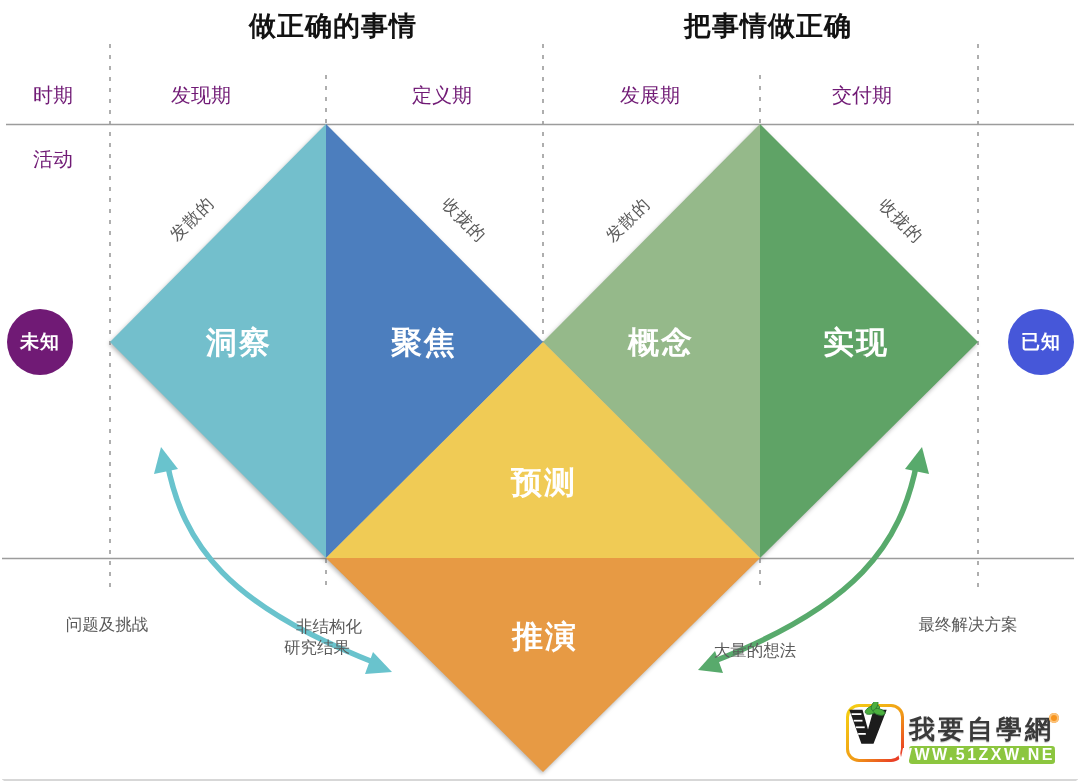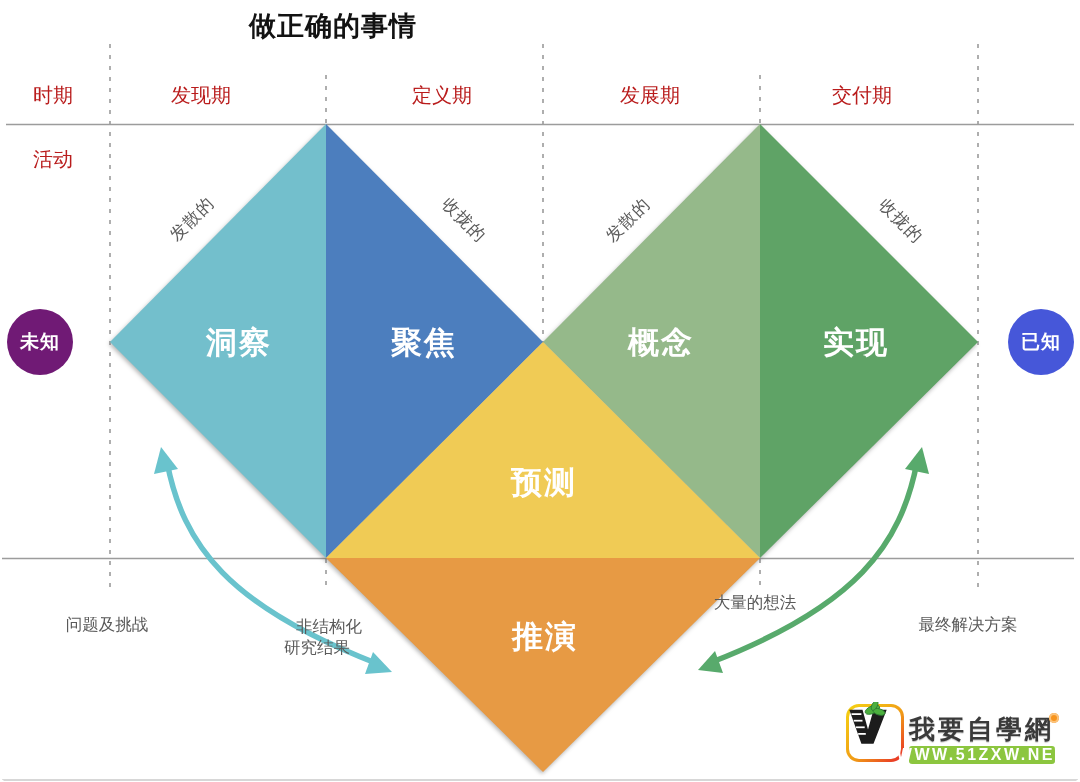--- a/index.html
+++ b/index.html
@@ -4,21 +4,21 @@
 <style>
   html,body{margin:0;padding:0;background:#fff;}
   .stage{
     position:relative;width:1080px;height:782px;background:#ffffff;overflow:hidden;
     font-family:"Liberation Sans","DejaVu Sans",sans-serif;
     border-radius:8px;
   }
   .stage svg{position:absolute;left:0;top:0;}
   .lbl{position:absolute;transform:translate(-50%,-50%);white-space:nowrap;}
   .title{font-size:27px;font-weight:800;color:#121212;letter-spacing:1px;}
-  .gray{color:#b91c1c;font-size:20px;}
+  .gray{color:#701a75;font-size:20px;}
   .seg-label{color:#ffffff;font-size:31px;font-weight:700;letter-spacing:2px;}
   .edge-label{color:#5a5a5a;font-size:17px;letter-spacing:1px;}
   .rot-l{transform:translate(-50%,-50%) rotate(-45deg);}
   .rot-r{transform:translate(-50%,-50%) rotate(45deg);}
   .bottom-lbl{color:#5a5a5a;font-size:16.5px;}
   .bottom-lbl.two-line{text-align:center;line-height:21px;white-space:nowrap;}
   .endpoint{
     position:absolute;width:66px;height:66px;border-radius:50%;
     display:flex;align-items:center;justify-content:center;
     color:#fff;font-size:19px;font-weight:600;letter-spacing:1px;
@@ -75,20 +75,21 @@
     </g>
 
     <g>
       <path d="M 917 462 C 901 545, 856 606, 712 662" fill="none" stroke-width="5.5" stroke-linecap="round" stroke="#58AA6C"></path>
       <polygon points="922,447 929,474 905,469" fill="#58AA6C"></polygon>
       <polygon points="698,670 715,651 723,673" fill="#58AA6C"></polygon>
     </g>
   </svg>
 
   <div class="lbl title" style="left:333px;top:26px;">做正确的事情</div>
+  <div class="lbl title" style="left:768px;top:26px;">把事情做正确</div>
 
   <div class="lbl gray" style="left:53px;top:95px;">时期</div>
   <div class="lbl gray" style="left:53px;top:159px;">活动</div>
 
   <div class="lbl gray" style="left:201px;top:95px;">发现期</div>
   <div class="lbl gray" style="left:442px;top:95px;">定义期</div>
   <div class="lbl gray" style="left:650px;top:95px;">发展期</div>
   <div class="lbl gray" style="left:862px;top:95px;">交付期</div>
 
   <div class="lbl edge-label rot-l" style="left:192px;top:219px;">发散的</div>
@@ -108,21 +109,21 @@
   </div>
   <div class="endpoint" style="left: 1008px; top: 309px; background: rgb(70, 87, 217);">
     <span>已知</span>
   </div>
 
   <div class="lbl bottom-lbl" style="left:107px;top:625px;">问题及挑战</div>
   <div class="lbl bottom-lbl two-line" style="left:317px;top:637px;">
     <span style="display:block;margin-left:24px;">非结构化</span>
     <span style="display:block;">研究结果</span>
   </div>
-  <div class="lbl bottom-lbl" style="left:755px;top:603px;">大量的想法</div>
+  <div class="lbl bottom-lbl" style="left:755px;top:651px;">大量的想法</div>
   <div class="lbl bottom-lbl" style="left:968px;top:625px;">最终解决方案</div>
 
   <div class="watermark">
     <div class="wm-icon">
       <svg width="44" height="44" viewBox="0 0 40 40">
         <path d="M3 7 L15 7 L20 25 L25 7 L37 7 L25 38 L14 38 Z" fill="#1c1c1c"></path>
         <g stroke="#ffffff" stroke-width="1.6">
           <line x1="5" y1="11" x2="14" y2="11"></line>
           <line x1="7" y1="17" x2="15" y2="17"></line>
           <line x1="9" y1="23" x2="17" y2="23"></line>

